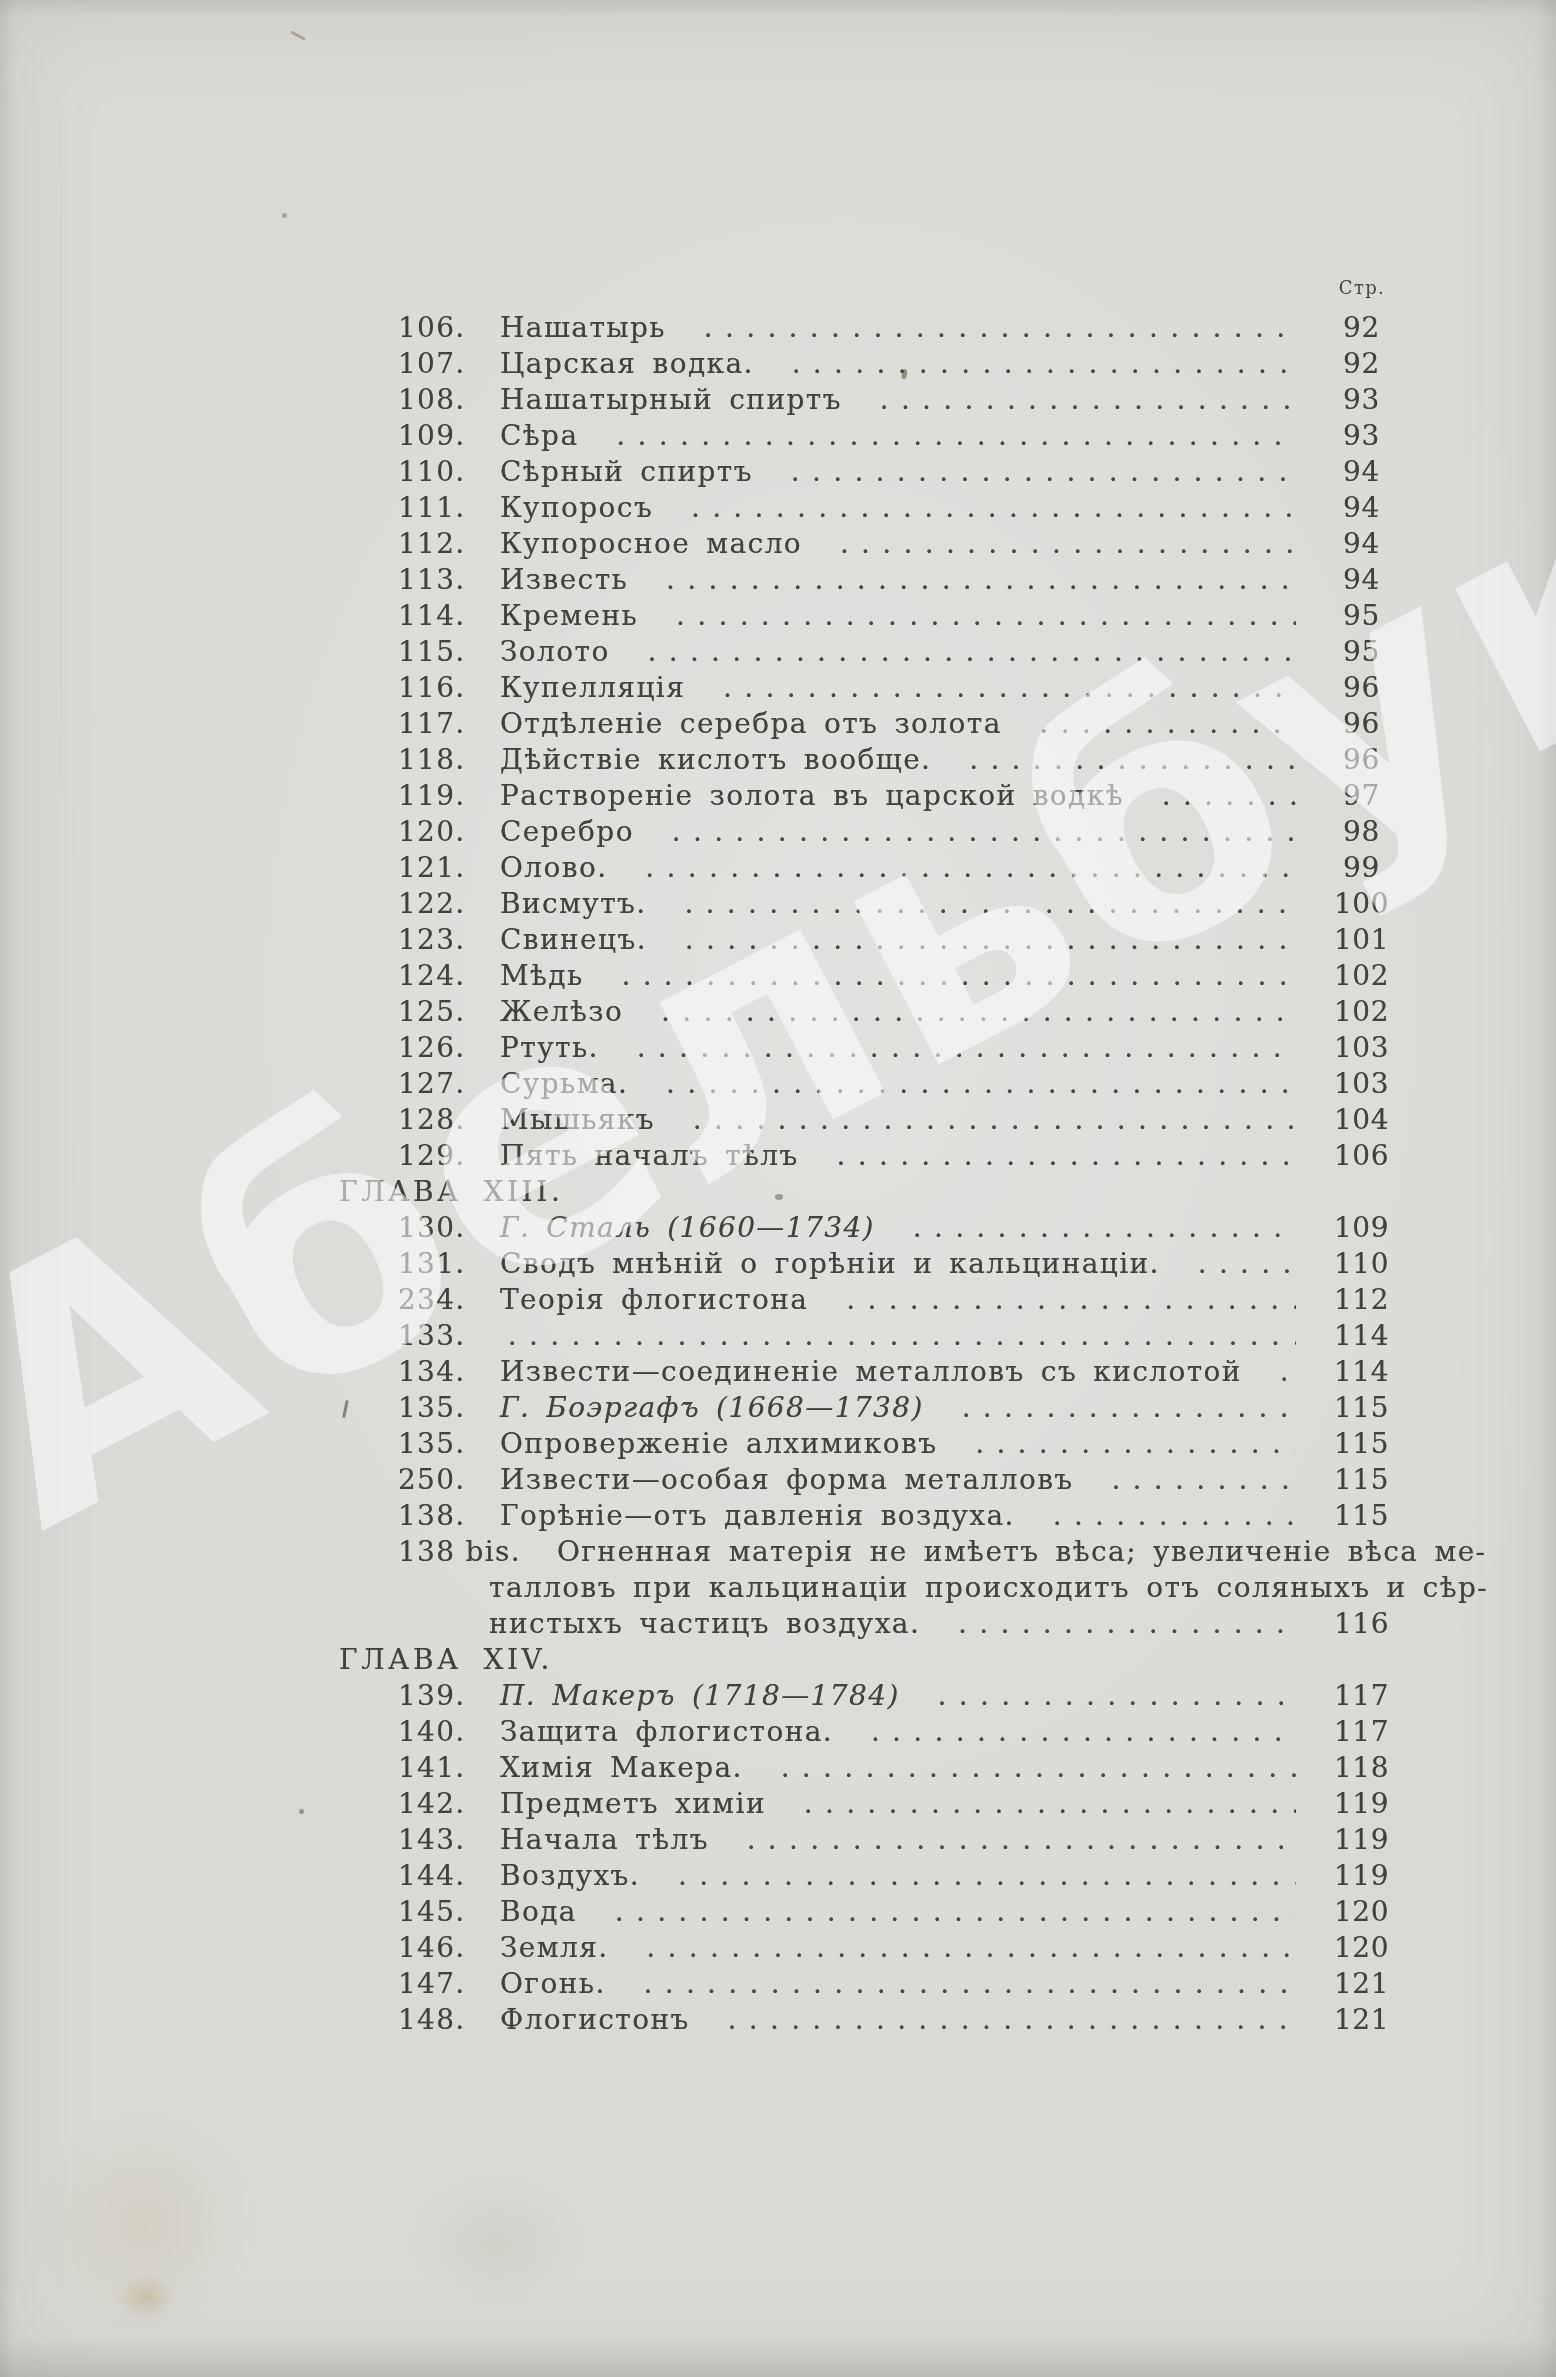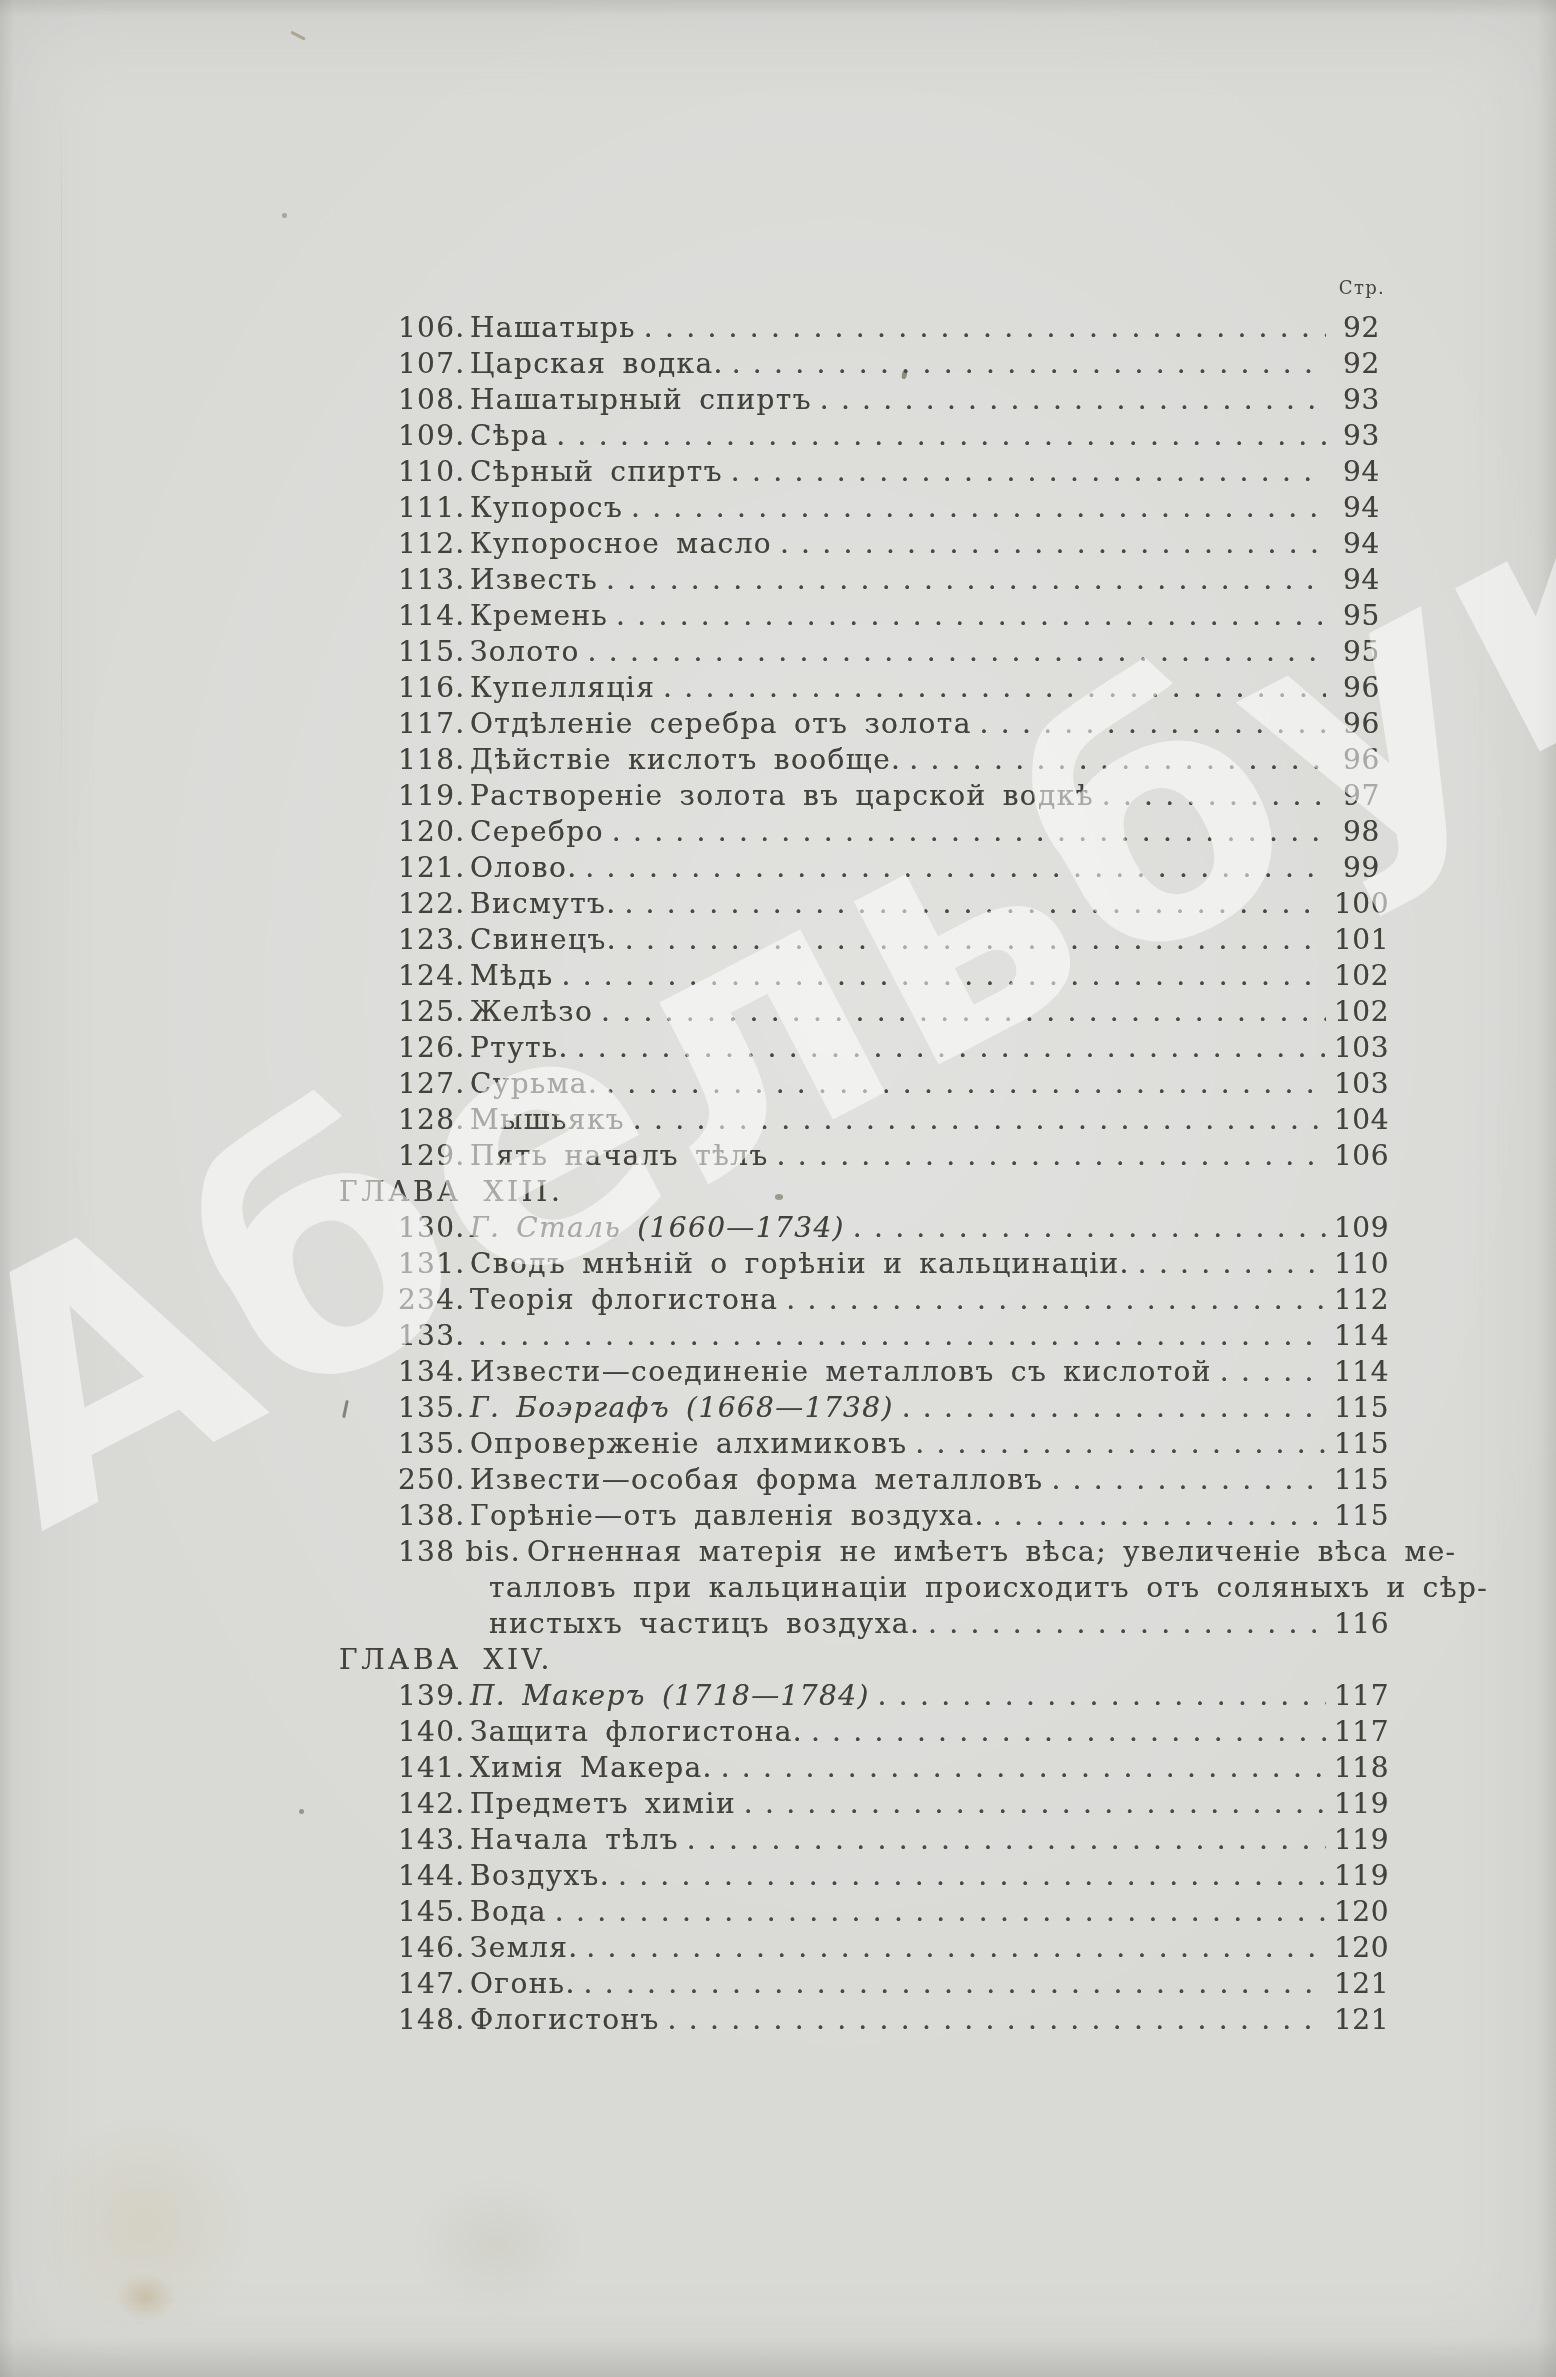--- a/index.html
+++ b/index.html
@@ -48,20 +48,21 @@
     display: flex;
     align-items: baseline;
     height: 36px;
     line-height: 36px;
     padding-left: 398px;
     padding-right: 160px;
     font-size: 28px;
     color: #43423a;
     text-shadow: 0 0 0.6px rgba(67,66,58,0.55);
     white-space: nowrap;
+    gap: 30px;
   }
   .row .num {
     flex: none;
     width: 72px;
     letter-spacing: 1.3px;
   }
   .row .title {
     flex: none;
     letter-spacing: 1.4px;
     word-spacing: 5.8px;

